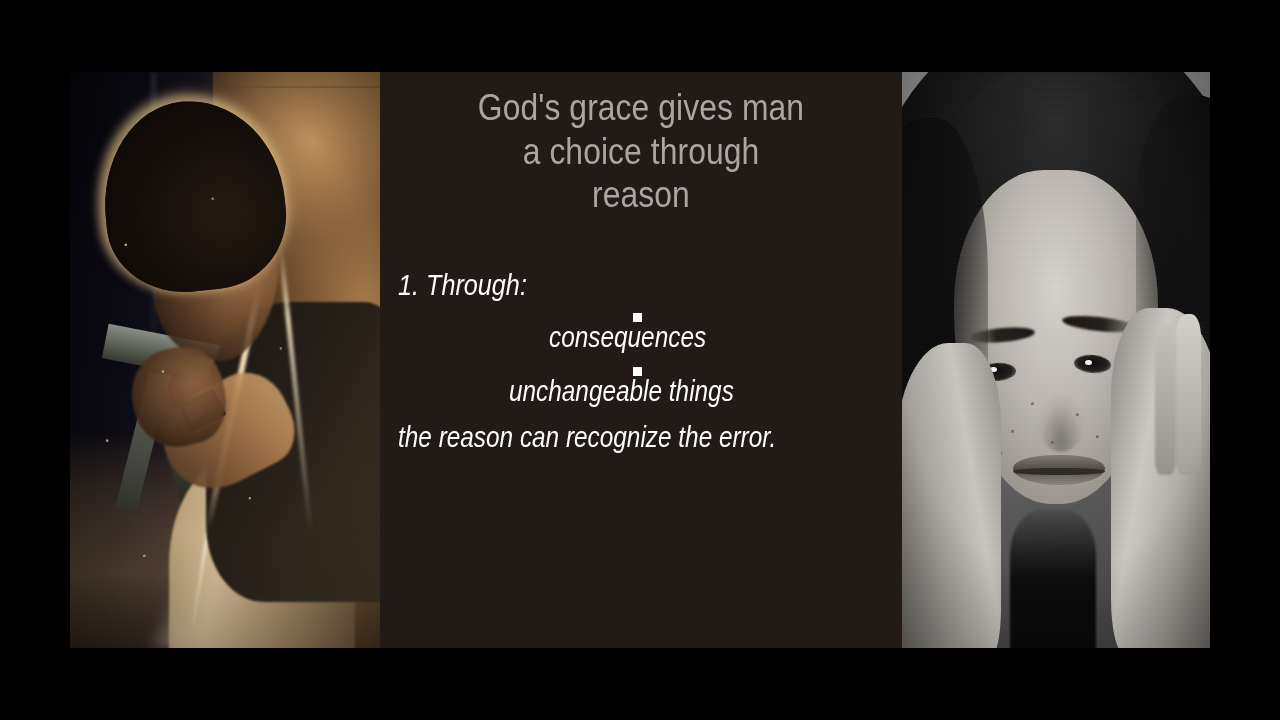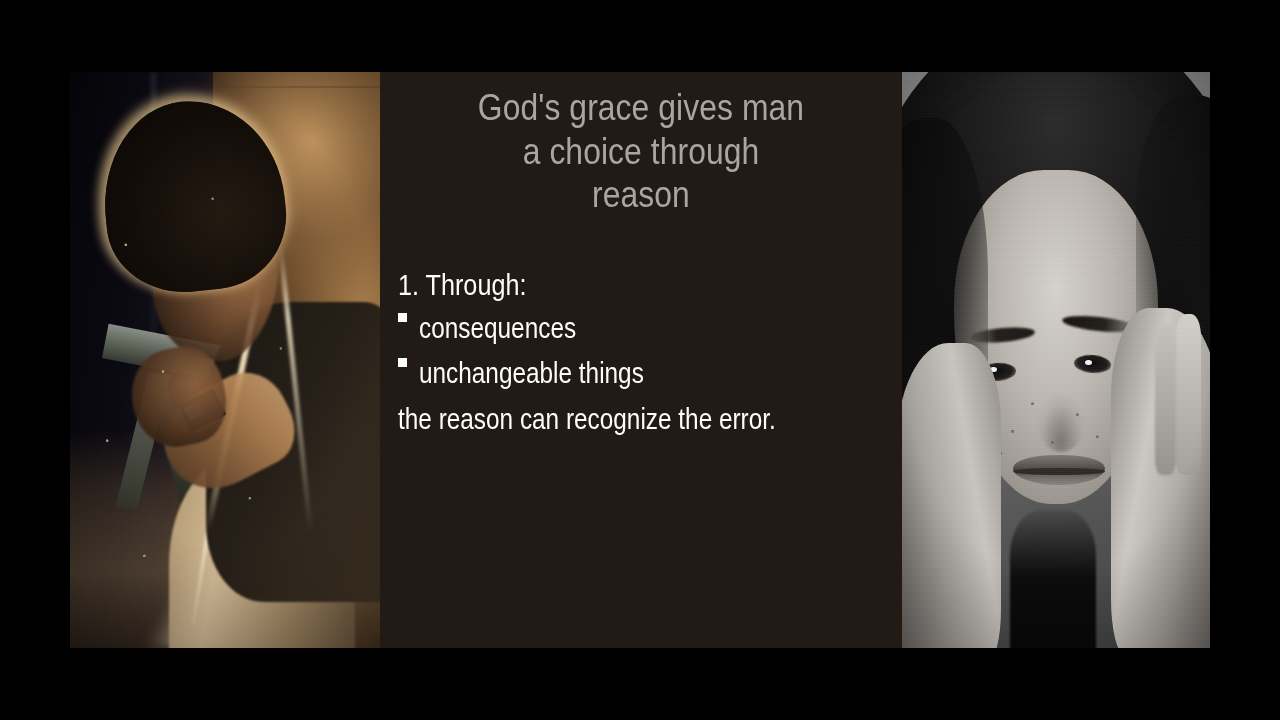--- a/index.html
+++ b/index.html
@@ -230,38 +230,41 @@
     transform-origin: center top;
     white-space: pre-line;
   }
   .body {
     position: absolute;
     left: 18px;
     right: 14px;
     top: 198px;
     color: #fdfdfb;
     font-family: "Liberation Sans", sans-serif;
+    font-style: italic;
   }
   .lead {
     font-size: 30px;
     line-height: 1.0;
     margin: 0 0 13px 0;
     transform: scaleX(0.84);
     transform-origin: left center;
   }
   .bullets {
     list-style: none;
     margin: 0;
     padding: 0;
   }
   .bullets li {
     display: flex;
+    align-items: center;
     margin: 0 0 15px 0;
     font-size: 29px;
     line-height: 1.05;
+    flex-direction: column;
   }
   .bullet-mark {
     display: inline-block;
     width: 9px;
     height: 9px;
     background: #fdfdfb;
     margin-right: 12px;
     flex: 0 0 auto;
   }
   .bullet-text {

